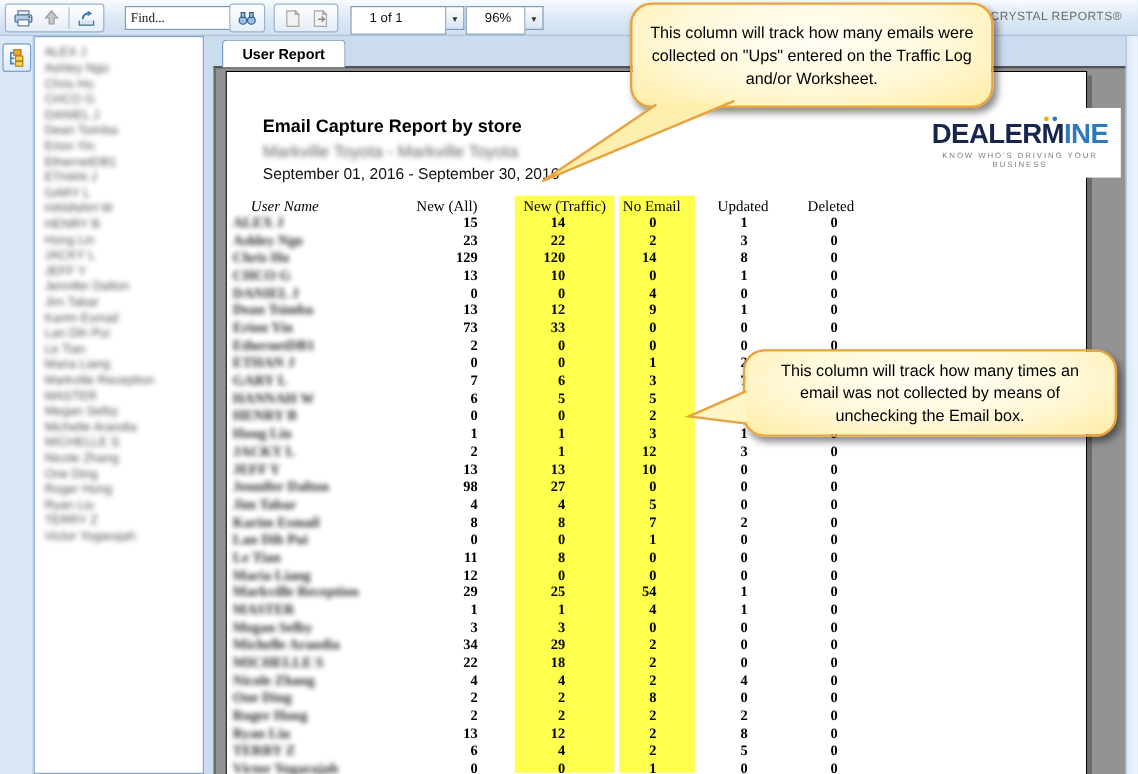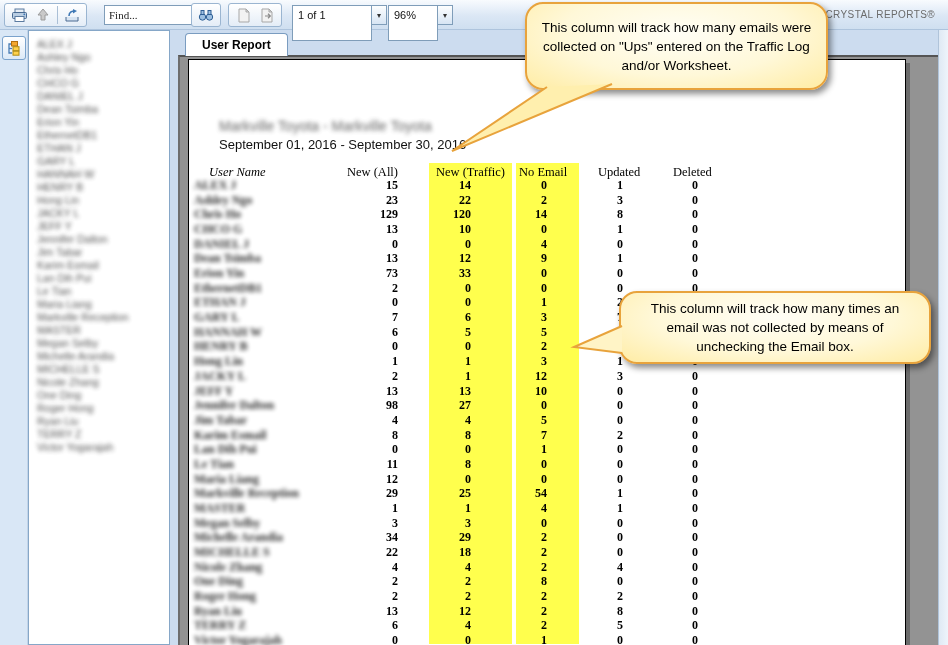--- a/index.html
+++ b/index.html
@@ -8,21 +8,21 @@
   
   #toolbar { position:absolute; left:0; top:0; width:948px; height:30px;
     background:linear-gradient(#f8fbfe,#dbe7f5 55%,#cfdff0); border-bottom:1px solid #aec4dd; z-index:5; }
   .btn-group { position:absolute; top:3px; height:24px; display:flex; align-items:center;
     border:1px solid #9ab5d1; border-radius:3px; background:linear-gradient(#ffffff,#e4edf7); padding:0 2px; }
   .tool-btn { width:24px; height:20px; display:flex; align-items:center; justify-content:center; border-radius:2px; }
   .tb-sep { width:1px; height:18px; background:#aabfd6; margin:0 2px; }
   #find-box { position:absolute; left:104px; top:5px; width:98px; height:20px; border:1px solid #7f9db9;
     font-family:Liberation Serif, serif; font-size:11px; padding:2px 4px; color:#222; background:#fff; }
   .combo { position:absolute; top:5px; height:20px; display:flex; }
-  .combo-val { height:36px; border:1px solid #7f9db9; background:#fff; font-size:11px; padding:3px 5px 0 5px; color:#111; }
+  .combo-val { height:24px; border:1px solid #7f9db9; background:#fff; font-size:11px; padding:3px 5px 0 15px; color:#111; }
   .combo-arrow { width:15px; height:20px; border:1px solid #7f9db9; border-left:none;
     background:linear-gradient(#fdfefe,#d7e5f4); display:flex; align-items:center; justify-content:center;
     font-size:8px; color:#333; }
   #brand { position:absolute; right:13px; top:9px; font-size:10px; color:#6b6b6b; letter-spacing:.4px; }
 
   
   #left-strip { position:absolute; left:0; top:30px; width:28px; height:615px; background:#d9e7f6; border-right:1px solid #c2d4e8; }
   #tree-toggle { position:absolute; left:2px; top:6px; width:24px; height:24px; border:1px solid #7aa2cc; border-radius:3px;
     background:linear-gradient(#ffffff,#dce9f7); display:flex; align-items:center; justify-content:center; }
   #group-tree { position:absolute; left:28px; top:30px; width:142px; height:615px; background:#fff; border:1px solid #86a7c8; }
@@ -192,23 +192,30 @@
       <div class="gt-item blur">TERRY Z</div>
       <div class="gt-item blur">Victor Yogarajah</div>
     </div>
 </div>
 
 <div id="main">
   <div id="tab">User Report</div>
   <div id="viewport">
     <div id="report-page">
 
+      <div id="rpt-title">Email Capture Report by store</div>
       <div id="rpt-store" class="blur">Markville Toyota - Markville Toyota</div>
       <div id="rpt-dates">September 01, 2016 - September 30, 2016</div>
 
+      <div id="logo">
+        <div id="logo-word">
+          <span class="dk">DEALER</span><span id="logo-m"><span class="dot o"></span><span class="dot b"></span><span class="dk">M</span></span><span class="bl">INE</span>
+        </div>
+        <div id="logo-tag">KNOW WHO'S DRIVING YOUR BUSINESS</div>
+      </div>
 
       <div id="band-traffic" class="yellow-band"></div>
       <div id="band-noemail" class="yellow-band"></div>
 
       <div class="col-head" style="left:20px;font-style:italic;">User Name</div>
       <div class="col-head" style="left:130px; width:79px; text-align:right;">New (All)</div>
       <div class="col-head" style="left:240px; width:83px; text-align:center;">New (Traffic)</div>
       <div class="col-head" style="left:330px;">No Email</div>
       <div class="col-head" style="left:409px;">Updated</div>
       <div class="col-head" style="left:484px;">Deleted</div>

